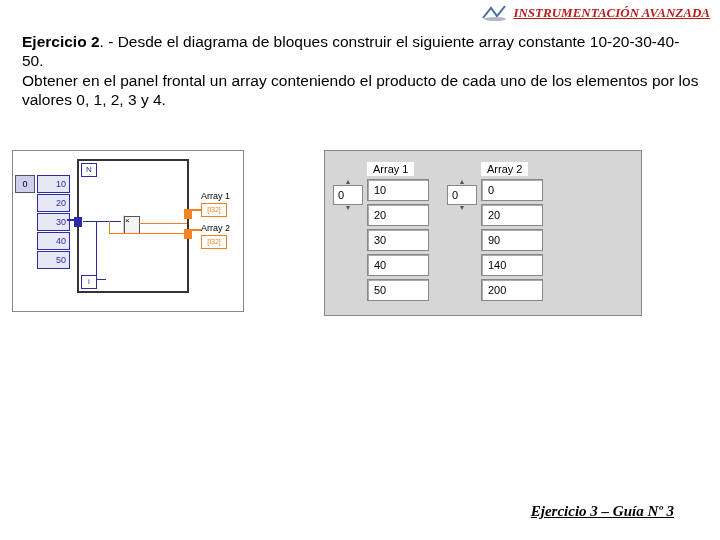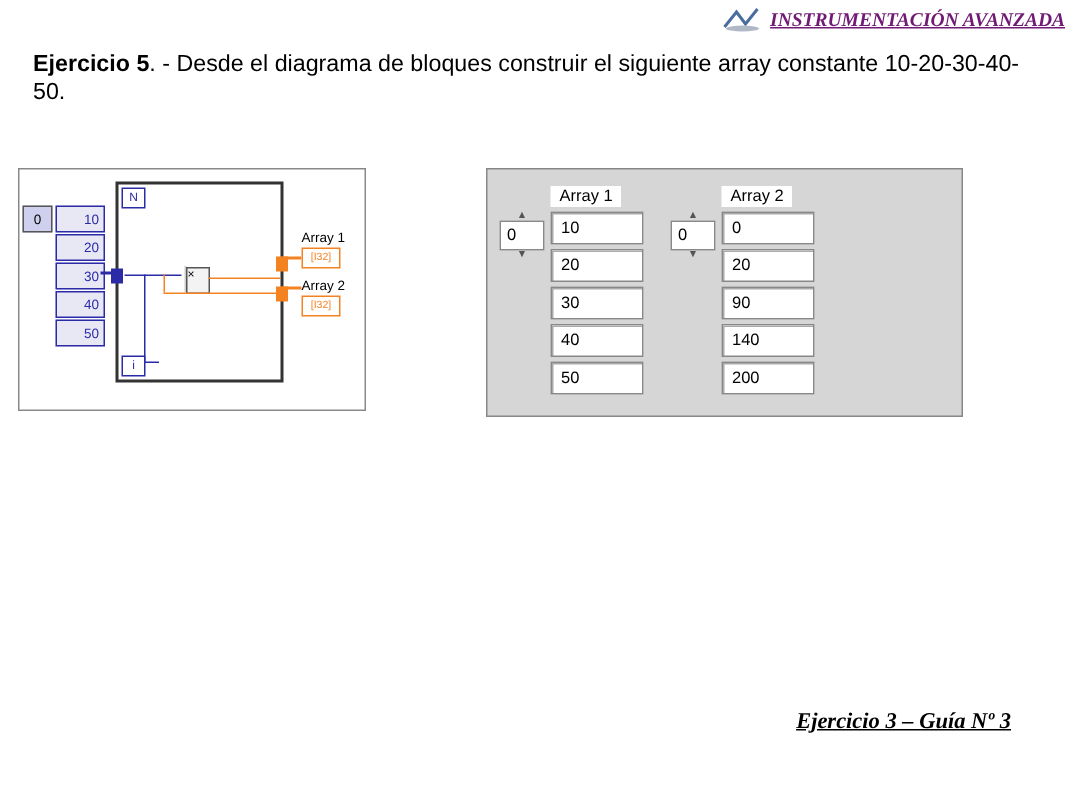--- a/index.html
+++ b/index.html
@@ -18,21 +18,21 @@
   .header-brand {
     display: inline-flex;
     align-items: center;
     gap: 4px;
   }
   .logo {
     width: 28px;
     height: 18px;
   }
   .header-title {
-    color: #701a75;
+    color: #b91c1c;
     font-weight: bold;
     font-style: italic;
     text-decoration: underline;
     font-size: 13px;
     font-family: "Times New Roman", serif;
   }
   .content {
     padding: 6px 20px 0 22px;
     font-size: 15.5px;
     line-height: 1.25;
@@ -251,21 +251,21 @@
     background: #fff;
     border: 1px solid #888;
     box-shadow: inset 1px 1px 0 #aaa;
     font-size: 11px;
     text-align: left;
     padding-left: 6px;
     line-height: 20px;
   }
   .footer {
     position: absolute;
-    bottom: 50px;
+    bottom: 20px;
     right: 46px;
     font-weight: bold;
     font-style: italic;
     text-decoration: underline;
     font-size: 15px;
     font-family: "Times New Roman", serif;
   }
 </style>
 </head>
 <body>
@@ -274,21 +274,22 @@
   <span class="header-brand">
     <svg class="logo" viewBox="0 0 28 18">
       <path d="M2 14 L10 4 L16 12 L24 2" stroke="#4a6da0" stroke-width="2" fill="none"></path>
       <ellipse cx="14" cy="15" rx="11" ry="2" fill="#b0b8c8"></ellipse>
     </svg>
     <span class="header-title">INSTRUMENTACIÓN AVANZADA</span>
   </span>
 </div>
 
 <div class="content">
-  <span class="bold">Ejercicio 5</span><span>. - Desde el diagrama de bloques construir el siguiente array constante 10-20-30-40-50.</span><br>
+  <span class="bold">Ejercicio 2</span><span>. - Desde el diagrama de bloques construir el siguiente array constante 10-20-30-40-50.</span><br>
+  <span>Obtener en el panel frontal un array conteniendo el producto de cada uno de los elementos por los valores 0, 1, 2, 3 y 4.</span>
 </div>
 
 <div class="figures">
 
   <div class="bd-panel">
     <div class="bd-arrcol">
       <div class="bd-idx">0</div>
     </div>
     <div class="bd-valcol">
       <div class="bd-val">10</div>

